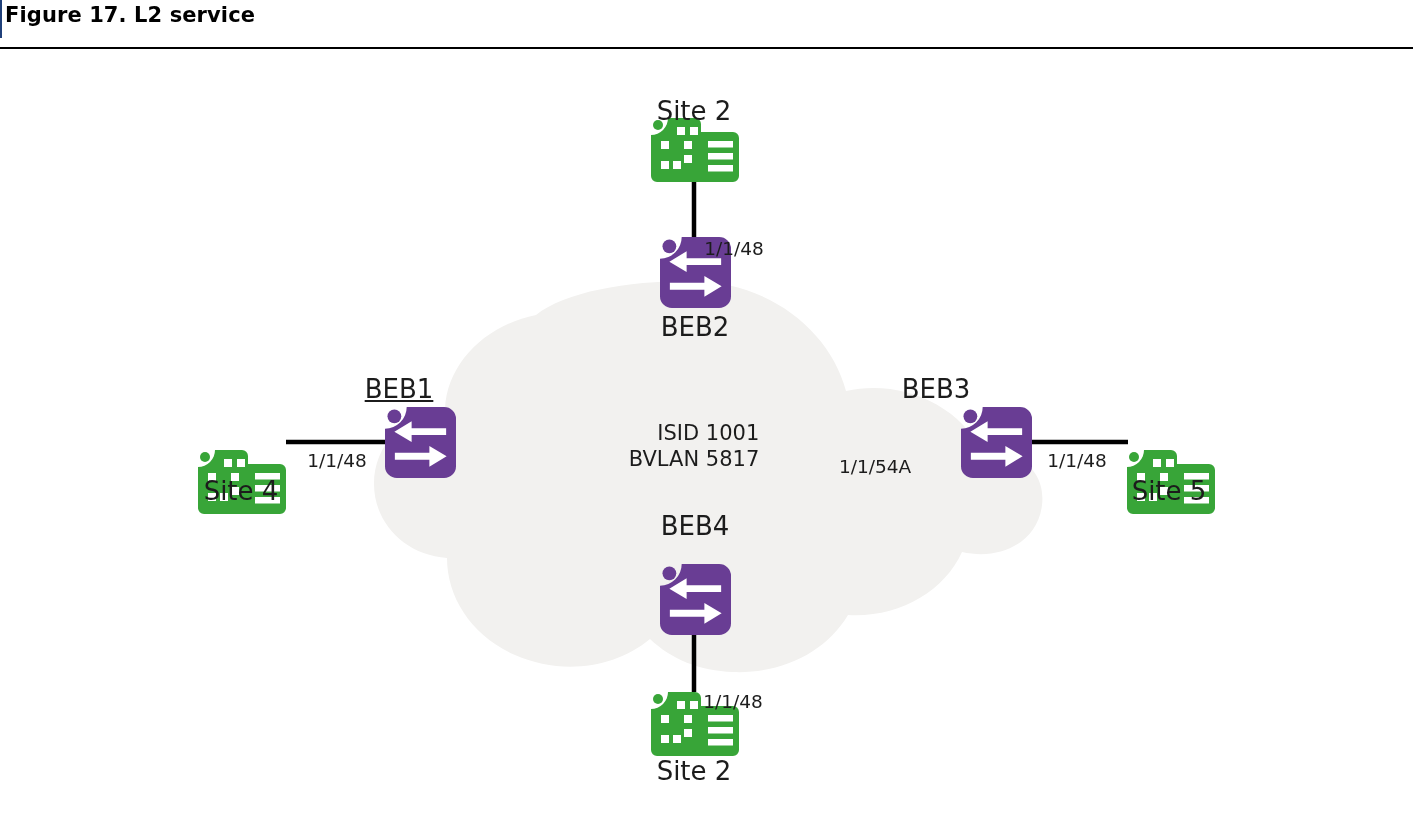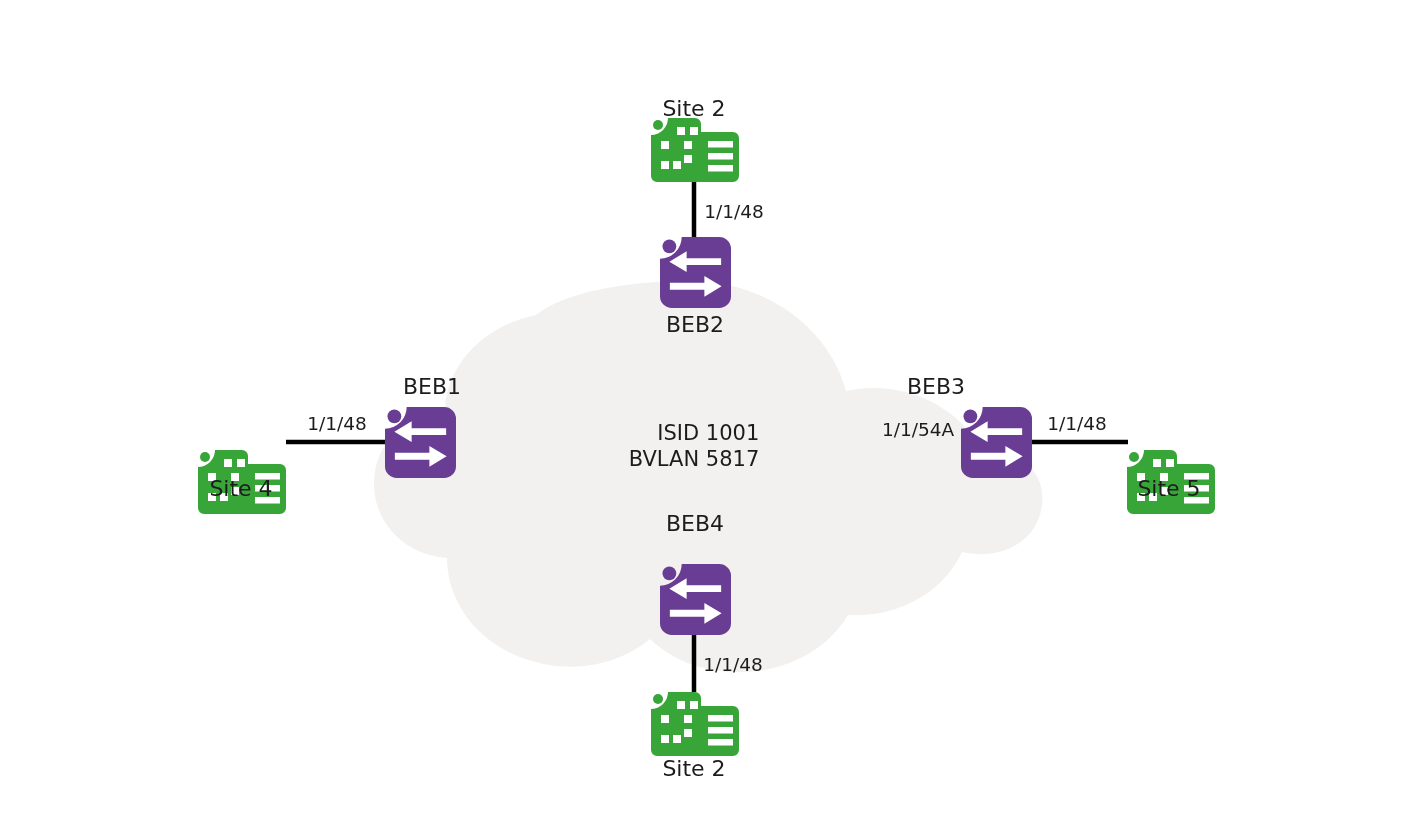--- a/index.html
+++ b/index.html
@@ -72,41 +72,47 @@
 
   
   .lbl {
     position: absolute;
     font-family: "DejaVu Sans", "Liberation Sans", sans-serif;
     color: #1c1c1c;
     white-space: nowrap;
     line-height: 1.18;
   }
   .node-label {
-    font-size: 22px;
+    font-size: 26px;
     text-align: center;
   }
   .port-label {
     font-size: 18.5px;
     text-align: center;
+    margin-top: 37px;
   }
   .cloud-label {
     font-size: 21px;
     text-align: right;
     line-height: 1.22;
   }
   .center-x {
     transform: translateX(-50%);
   }
 </style>
 </head>
 <body>
 
 <div id="page">
 
+  <div id="caption-bar">
+    <div id="caption-edge"></div>
+    <div id="caption-text">Figure 17. L2 service</div>
+    <div id="caption-rule"></div>
+  </div>
 
   <div id="diagram">
 
     <svg id="diagram-svg" width="1413" height="775" viewBox="0 0 1413 775" xmlns="http://www.w3.org/2000/svg">
 
       <defs>
 
         <symbol id="sym-switch" viewBox="0 0 72 72">
           <path d="M 22 0 H 60 A 12 12 0 0 1 72 12 V 60 A 12 12 0 0 1 60 72
                    H 12 A 12 12 0 0 1 0 60 V 22 A 22 22 0 0 0 22 0 Z" fill="#693d94"></path>
@@ -169,30 +175,30 @@
       <use href="#sym-switch" x="660" y="188" width="71" height="71"></use>
       <use href="#sym-switch" x="961" y="358" width="71" height="71"></use>
       <use href="#sym-switch" x="660" y="515" width="71" height="71"></use>
     </svg>
 
     <div class="lbl cloud-label center-x" style="left:694px; top:372px;">
       <div>ISID 1001</div>
       <div>BVLAN 5817</div>
     </div>
 
-    <div class="lbl node-label center-x" style="left:432px; top:325px;">BEB1</div>
+    <div class="lbl node-label center-x" style="left:399px; top:325px;text-decoration:underline;">BEB1</div>
     <div class="lbl node-label center-x" style="left:695px; top:263px;">BEB2</div>
     <div class="lbl node-label center-x" style="left:936px; top:325px;">BEB3</div>
     <div class="lbl node-label center-x" style="left:695px; top:462px;">BEB4</div>
 
     <div class="lbl node-label center-x" style="left:241px; top:427px;">Site 4</div>
     <div class="lbl node-label center-x" style="left:694px; top:47px;">Site 2</div>
     <div class="lbl node-label center-x" style="left:1169px; top:427px;">Site 5</div>
     <div class="lbl node-label center-x" style="left:694px; top:707px;">Site 2</div>
 
     <div class="lbl port-label center-x" style="left:337px; top:364px;">1/1/48</div>
     <div class="lbl port-label center-x" style="left:734px; top:152px;">1/1/48</div>
     <div class="lbl port-label center-x" style="left:1077px; top:364px;">1/1/48</div>
     <div class="lbl port-label center-x" style="left:733px; top:605px;">1/1/48</div>
-    <div class="lbl port-label center-x" style="left:918px; top:370px;">1/1/54A</div>
+    <div class="lbl port-label center-x" style="left:875px; top:370px;">1/1/54A</div>
 
   </div>
 </div>
 
 </body></html>

